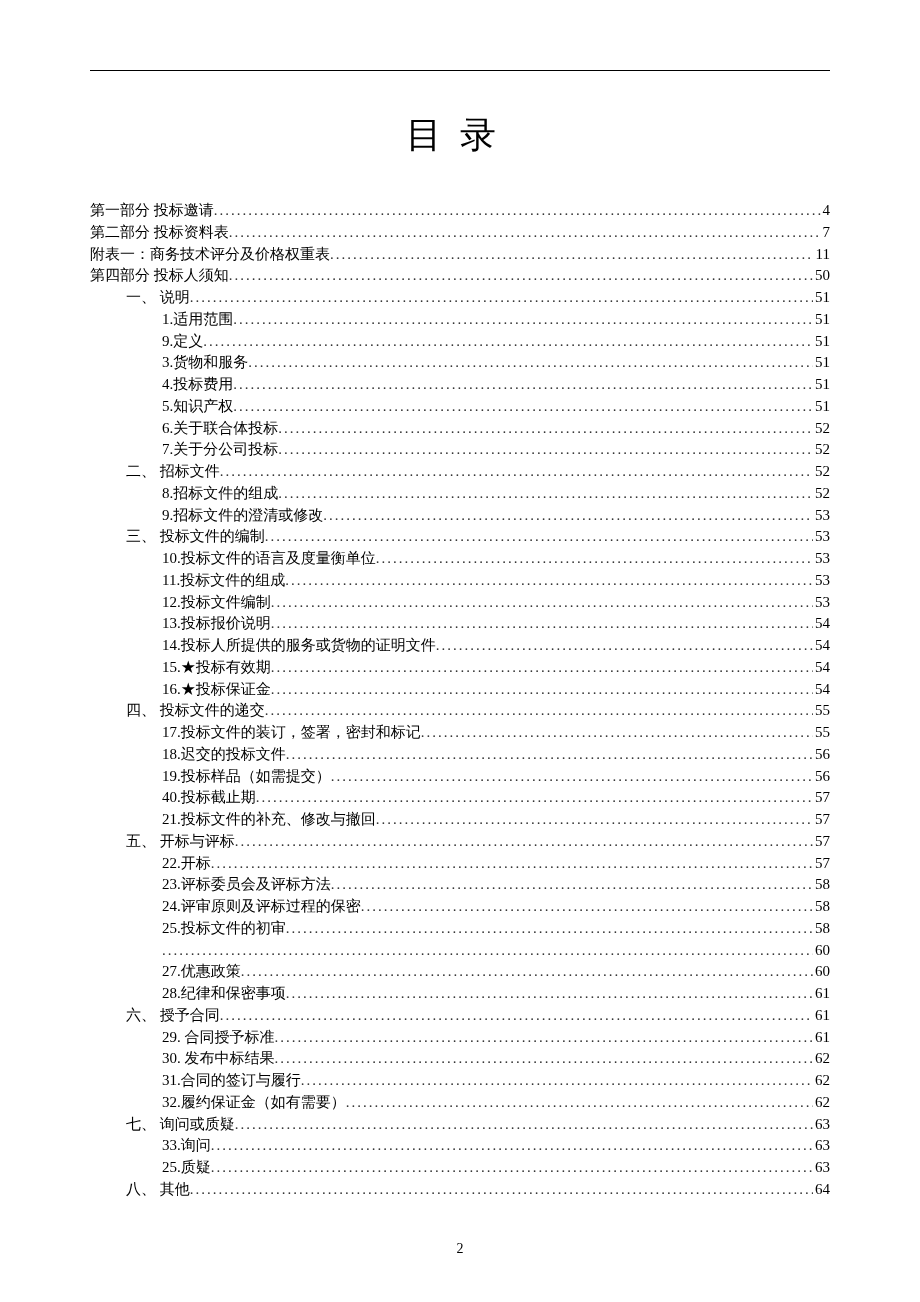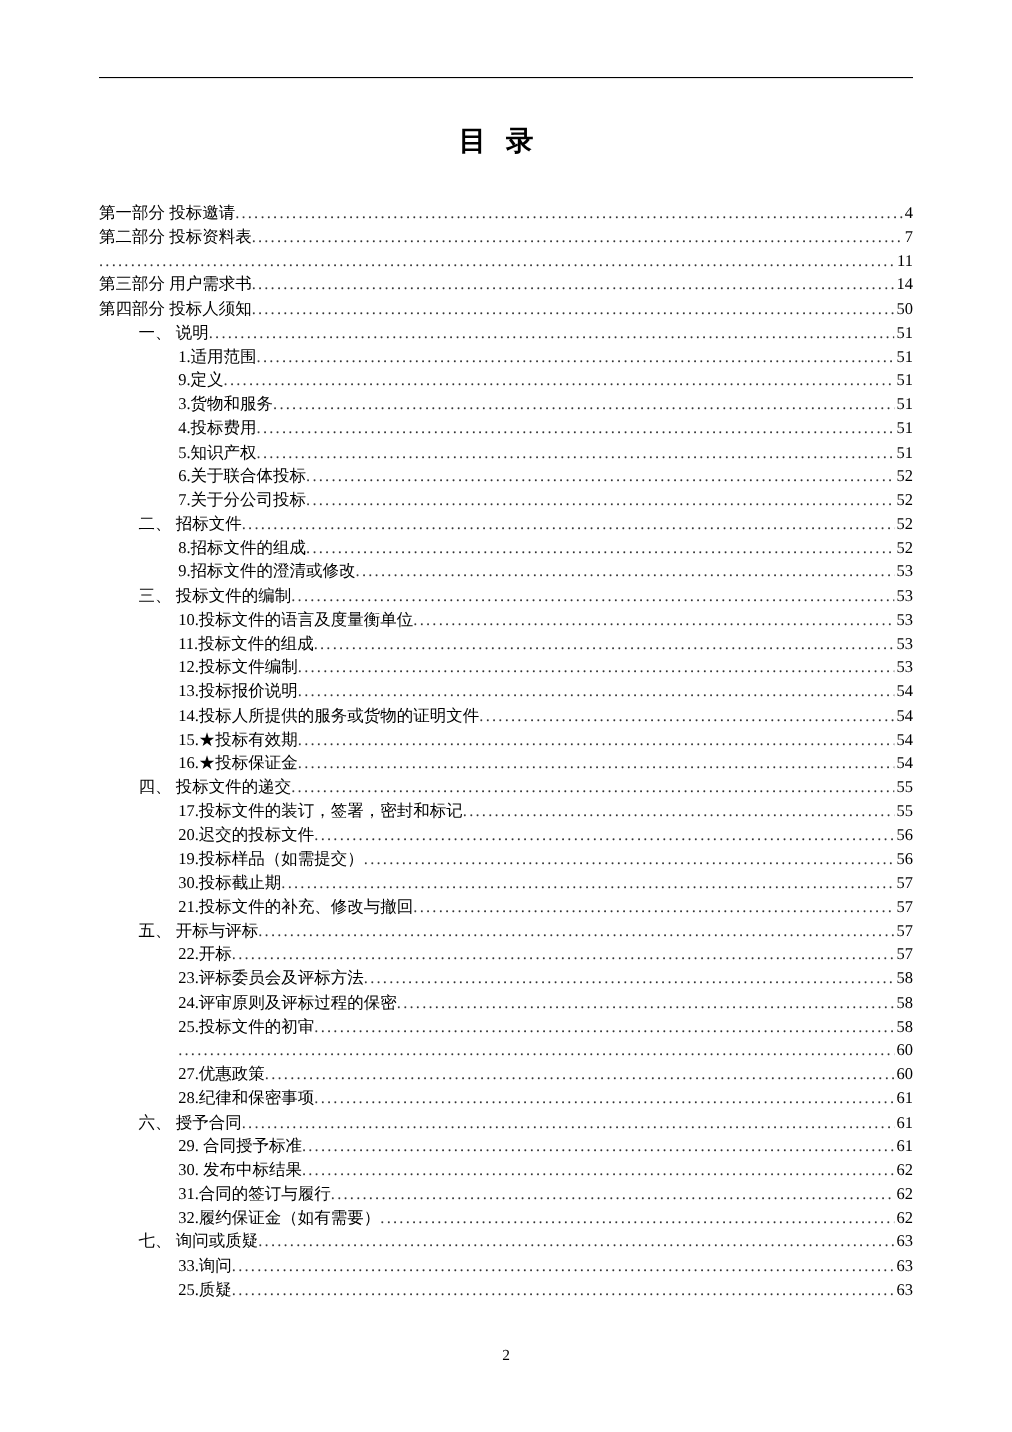--- a/index.html
+++ b/index.html
@@ -15,24 +15,24 @@
     box-sizing: border-box;
     padding: 50px 90px 30px 90px;
   }
   .hr-top {
     border: none;
     border-top: 1.5px solid #000;
     margin: 20px 0 40px 0;
   }
   .title {
     text-align: center;
-    font-size: 25px;
+    font-size: 36px;
     letter-spacing: 18px;
     margin-bottom: 40px;
-    font-weight: bold;
+    font-weight: normal;
   }
   .toc {
     font-size: 15px;
     line-height: 1.45;
   }
   .toc-line {
     display: flex;
     white-space: nowrap;
     align-items: baseline;
   }
@@ -72,27 +72,23 @@
         <span class="toc-label">第一部分 投标邀请 </span>
         <span class="toc-dots"></span>
         <span class="toc-page">4</span>
       </div>
       <div class="toc-line indent-0">
         <span class="toc-label">第二部分 投标资料表 </span>
         <span class="toc-dots"></span>
         <span class="toc-page">7</span>
       </div>
       <div class="toc-line indent-0">
+        <span class="toc-label">附表一：商务技术评分及价格权重表 </span>
         <span class="toc-dots"></span>
         <span class="toc-page">11</span>
-      </div>
-      <div class="toc-line indent-0">
-        <span class="toc-label">第三部分 用户需求书 </span>
-        <span class="toc-dots"></span>
-        <span class="toc-page">14</span>
       </div>
       <div class="toc-line indent-0">
         <span class="toc-label">第四部分 投标人须知 </span>
         <span class="toc-dots"></span>
         <span class="toc-page">50</span>
       </div>
       <div class="toc-line indent-1">
         <span class="toc-label">一、 说明 </span>
         <span class="toc-dots"></span>
         <span class="toc-page">51</span>
@@ -191,31 +187,31 @@
         <span class="toc-label">四、 投标文件的递交 </span>
         <span class="toc-dots"></span>
         <span class="toc-page">55</span>
       </div>
       <div class="toc-line indent-2">
         <span class="toc-label">17.投标文件的装订，签署，密封和标记 </span>
         <span class="toc-dots"></span>
         <span class="toc-page">55</span>
       </div>
       <div class="toc-line indent-2">
-        <span class="toc-label">20.迟交的投标文件 </span>
+        <span class="toc-label">18.迟交的投标文件 </span>
         <span class="toc-dots"></span>
         <span class="toc-page">56</span>
       </div>
       <div class="toc-line indent-2">
         <span class="toc-label">19.投标样品（如需提交） </span>
         <span class="toc-dots"></span>
         <span class="toc-page">56</span>
       </div>
       <div class="toc-line indent-2">
-        <span class="toc-label">30.投标截止期 </span>
+        <span class="toc-label">40.投标截止期 </span>
         <span class="toc-dots"></span>
         <span class="toc-page">57</span>
       </div>
       <div class="toc-line indent-2">
         <span class="toc-label">21.投标文件的补充、修改与撤回 </span>
         <span class="toc-dots"></span>
         <span class="toc-page">57</span>
       </div>
       <div class="toc-line indent-1">
         <span class="toc-label">五、 开标与评标 </span>
@@ -288,16 +284,21 @@
       </div>
       <div class="toc-line indent-2">
         <span class="toc-label">33.询问 </span>
         <span class="toc-dots"></span>
         <span class="toc-page">63</span>
       </div>
       <div class="toc-line indent-2">
         <span class="toc-label">25.质疑 </span>
         <span class="toc-dots"></span>
         <span class="toc-page">63</span>
+      </div>
+      <div class="toc-line indent-1">
+        <span class="toc-label">八、 其他 </span>
+        <span class="toc-dots"></span>
+        <span class="toc-page">64</span>
       </div>
     </div>
   <div class="footer">2</div>
 </div>
 
 </body></html>

